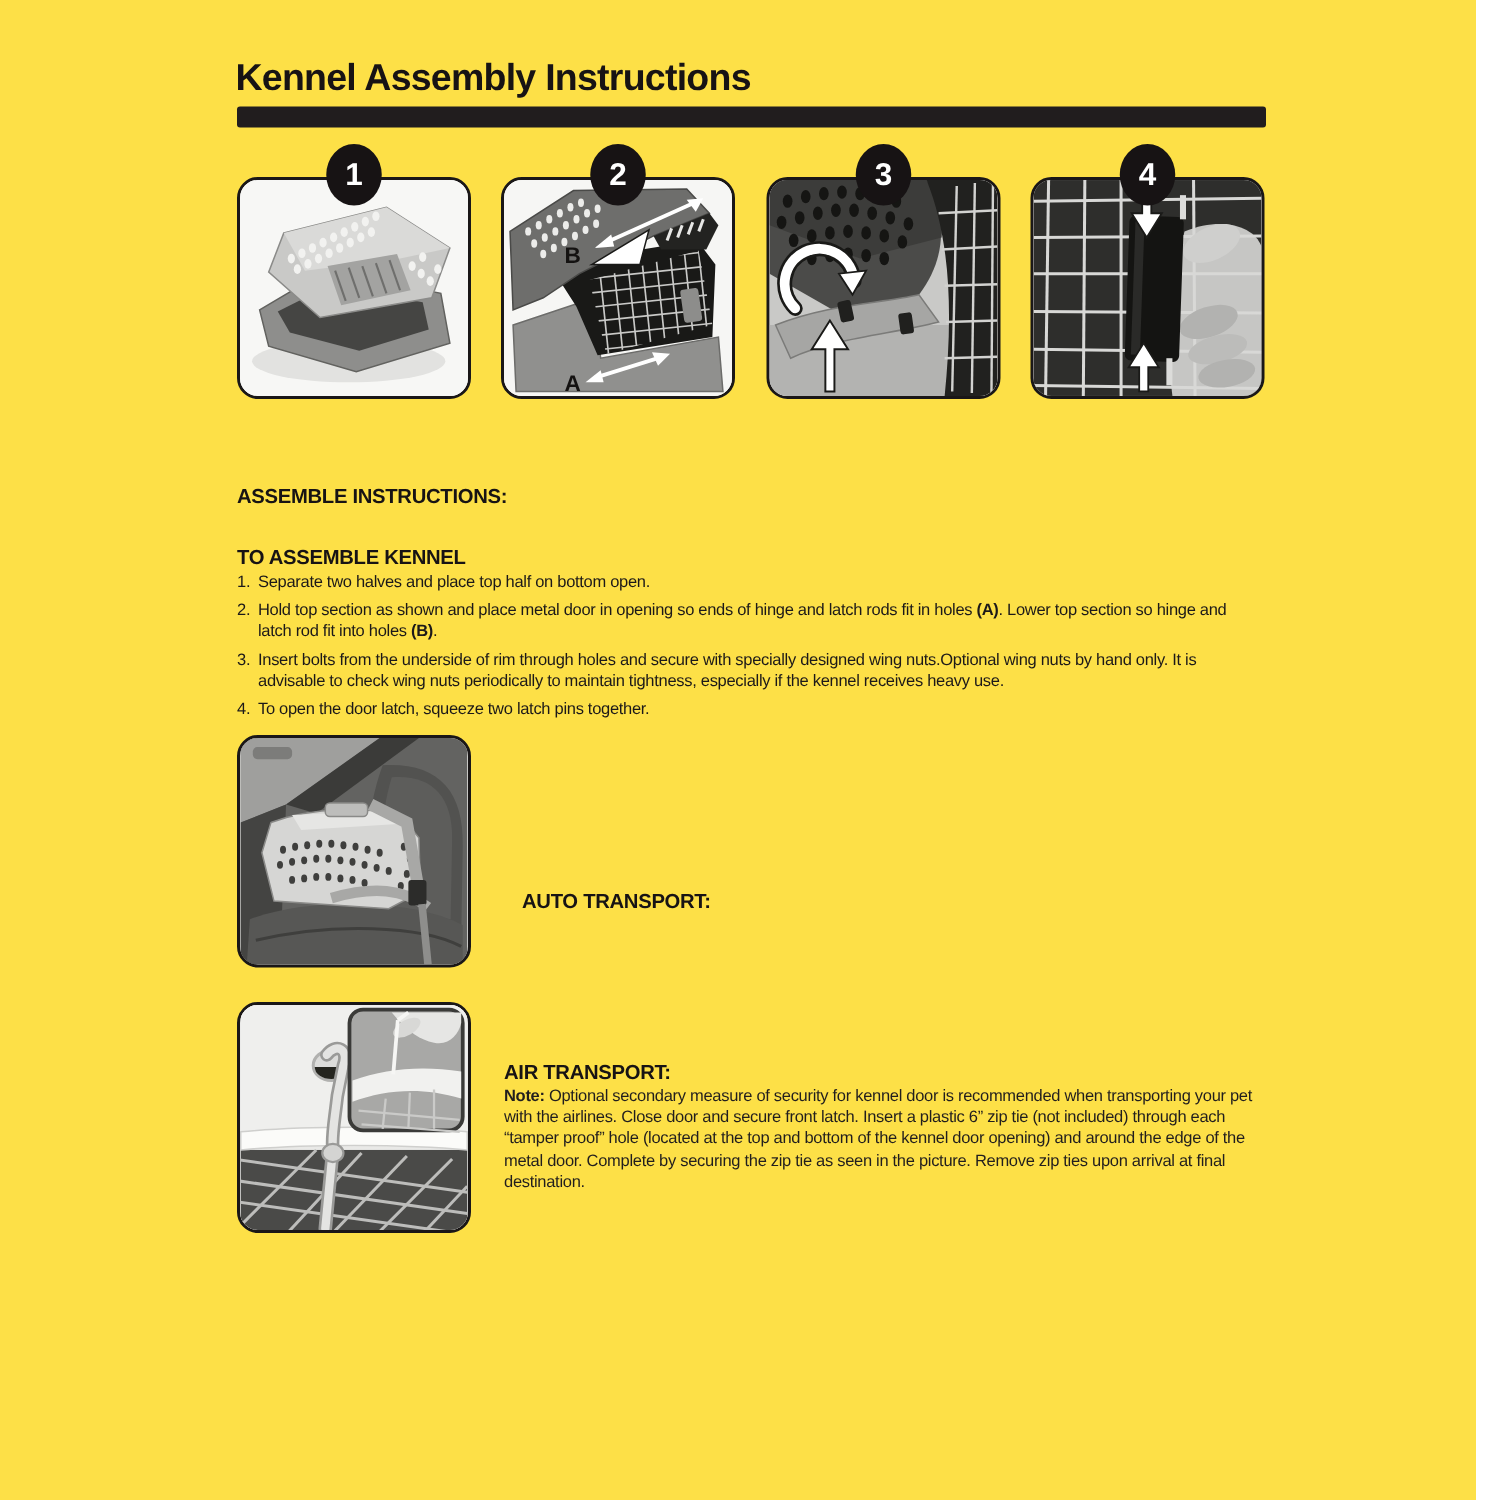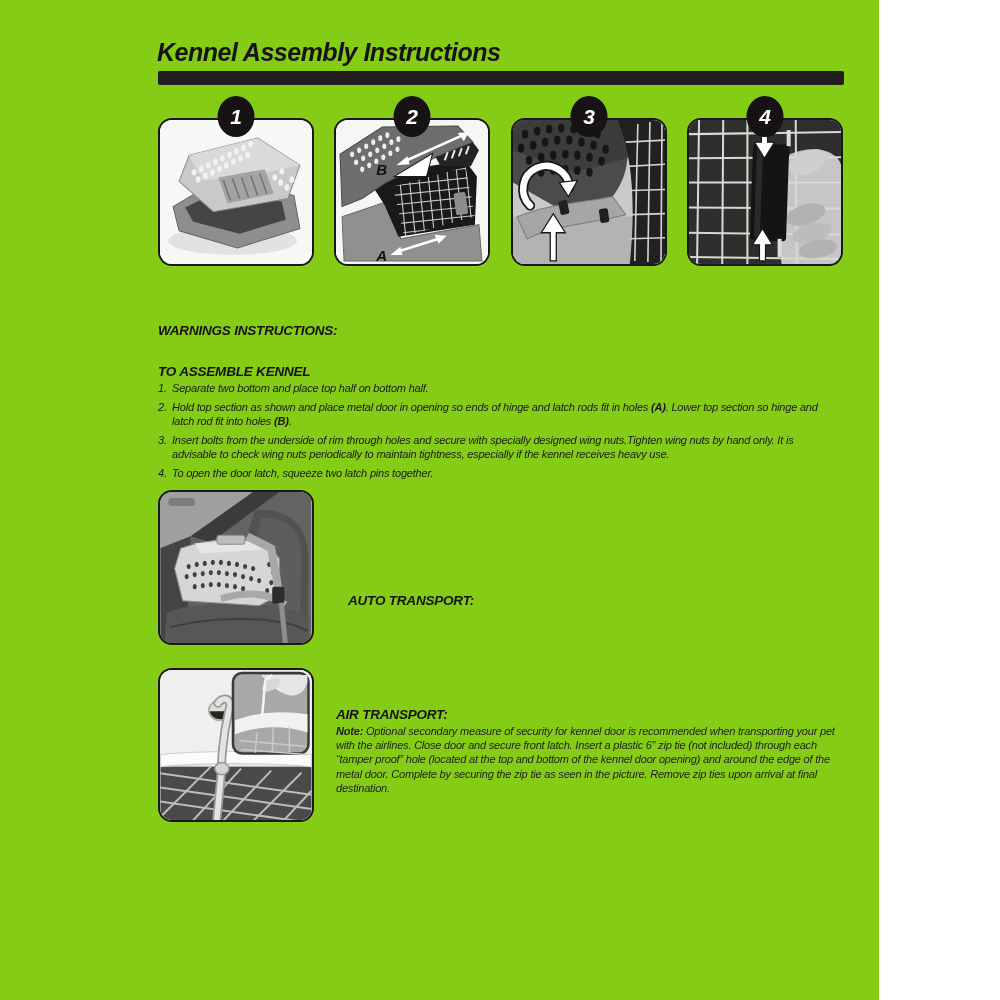--- a/index.html
+++ b/index.html
@@ -1,19 +1,19 @@
 <!DOCTYPE html>
 <html><head>
 <meta charset="utf-8">
 <style>
   * { margin:0; padding:0; box-sizing:border-box; }
   html,body { background:#ffffff; }
   .page {
-    position:relative; width:879px; height:1000px; background:#84cc16;
-    font-family:"Liberation Sans", sans-serif; color:#1c1919; overflow:hidden;font-style:italic;
+    position:relative; width:984px; height:1000px; background:#fde047;
+    font-family:"Liberation Sans", sans-serif; color:#1c1919; overflow:hidden;
   }
   .abs { position:absolute; }
   .page-title {
     left:157px; top:38px; font-size:25px; font-weight:bold; letter-spacing:-0.5px; color:#171314;
   }
   .title-bar {
     left:158px; top:71px; width:686px; height:14px; background:#211d1e; border-radius:2px;
   }
   .step { top:96px; width:156px; height:172px; }
   .step .photo {
@@ -269,28 +269,28 @@
         <rect x="72" y="118" width="4" height="18" fill="#dcdcda"></rect>
         <rect x="88" y="118" width="4" height="18" fill="#dcdcda"></rect>
         <rect x="97" y="10" width="4" height="16" fill="#dcdcda"></rect>
         <polygon points="72,4 78,4 78,22 85,22 75,38 65,22 72,22" fill="#ffffff" stroke="#1a1a18" stroke-width="1.2"></polygon>
         <polygon points="70,140 70,124 63,124 73,108 83,124 76,124 76,140" fill="#ffffff" stroke="#1a1a18" stroke-width="1.2"></polygon>
       </svg>
     </div>
   </div>
 
 
-  <div class="abs sec-head assembly-head">WARNINGS INSTRUCTIONS:</div>
+  <div class="abs sec-head assembly-head">ASSEMBLE INSTRUCTIONS:</div>
 
   <div class="abs sec-head toassemble-head">TO ASSEMBLE KENNEL</div>
 
   <div class="abs steps-list">
-    <div class="item"><span class="num">1.</span><span class="txt"><span>Separate two bottom and place top half on bottom half.</span></span></div>
+    <div class="item"><span class="num">1.</span><span class="txt"><span>Separate two halves and place top half on bottom open.</span></span></div>
     <div class="item"><span class="num">2.</span><span class="txt"><span>Hold top section as shown and place metal door in opening so ends of hinge and latch rods fit in holes </span><span class="b">(A)</span><span>. Lower top section so hinge and latch rod fit into holes </span><span class="b">(B)</span><span>.</span></span></div>
-    <div class="item"><span class="num">3.</span><span class="txt"><span>Insert bolts from the underside of rim through holes and secure with specially designed wing nuts.Tighten wing nuts by hand only. It is advisable to check wing nuts periodically to maintain tightness, especially if the kennel receives heavy use.</span></span></div>
+    <div class="item"><span class="num">3.</span><span class="txt"><span>Insert bolts from the underside of rim through holes and secure with specially designed wing nuts.Optional wing nuts by hand only. It is advisable to check wing nuts periodically to maintain tightness, especially if the kennel receives heavy use.</span></span></div>
     <div class="item"><span class="num">4.</span><span class="txt"><span>To open the door latch, squeeze two latch pins together.</span></span></div>
   </div>
 
   <div class="abs fig auto-fig">
     <svg viewBox="0 0 150 150">
       <rect width="150" height="150" fill="#636361"></rect>
       <polygon points="0,0 92,0 30,44 0,56" fill="#9f9f9d"></polygon>
       <polygon points="92,0 118,0 50,50 30,44" fill="#3b3b39"></polygon>
       <rect x="8" y="6" width="26" height="8" rx="3" fill="#7c7c7a"></rect>
       <path d="M0 56 L30 44 L26 150 L0 150 Z" fill="#444442"></path>

